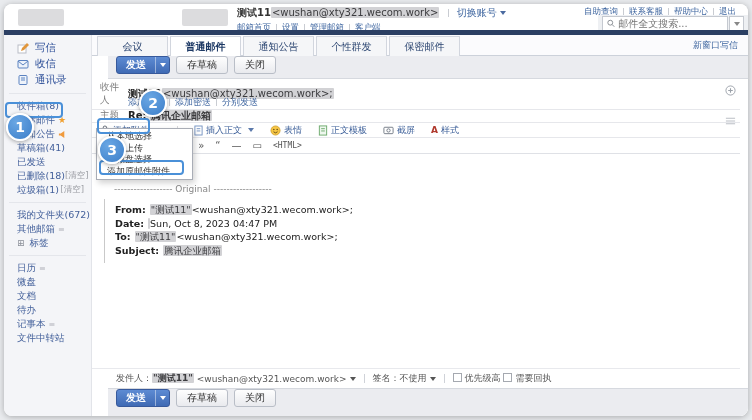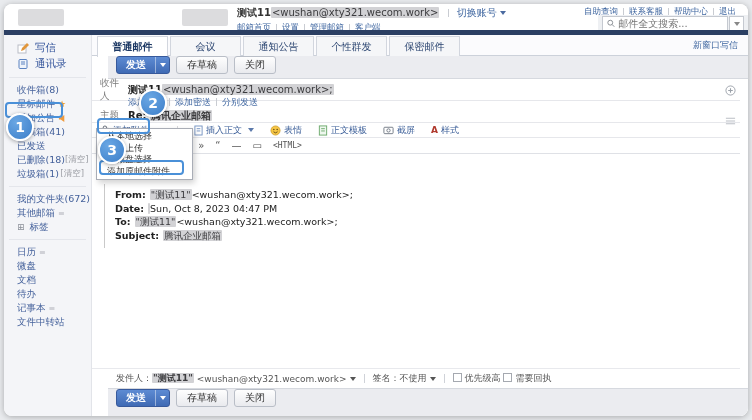--- a/index.html
+++ b/index.html
@@ -49,21 +49,21 @@
   .btnbar { position:absolute; left:16px; width:100%; background:#ebecf0; display:flex; align-items:flex-start; padding-left:8px; gap:6px; }
   .btnbar.topbar { top:21px; height:23px; border-bottom:1px solid #d6d9df; }
   .btnbar.bottombar { bottom:0; height:28px; border-top:1px solid #d6d9df; }
   .btn-send { display:inline-flex; height:18px; background:linear-gradient(#5d8bd3,#3f6ab4); border:1px solid #37599b; border-radius:3px; color:#fff; font-size:10px; font-weight:bold; align-items:center; cursor:pointer; }
   .btn-send .lbl { padding:0 9px; }
   .btn-send .arr { width:14px; height:100%; border-left:1px solid rgba(255,255,255,.45); display:flex; align-items:center; justify-content:center; }
   .btn-send .caret { border-top-color:#fff; margin-left:0; }
   .btn-plain { height:18px; padding:0 10px; background:linear-gradient(#fefefe,#e9eaee); border:1px solid #b9bec7; border-radius:3px; font-size:10px; color:#333; display:inline-flex; align-items:center; cursor:pointer; }
 
   .frow { position:absolute; left:0; right:8px; border-bottom:1px solid #e6e7eb; display:flex; align-items:center; }
-  .row-recipient { top:44px; height:22px; }
+  .row-recipient { top:44px; height:31px; }
   .row-cc { top:60px; height:14px; border-bottom:none; }
   .row-subject { top:74px; height:14px; }
   .row-attach { top:88px; height:15px; }
   .row-format { top:103px; height:16px; border-bottom-color:#dfe1e6; }
   .flabel { font-size:9.5px; color:#7a7a7a; width:28px; margin-left:8px; flex:0 0 auto; }
   .fvalue { font-size:10px; color:#222; white-space:nowrap; }
   .fname { font-weight:bold; }
   .row-cc { padding-left:36px; font-size:9px; gap:0; }
   .row-subject .fvalue { font-weight:bold; }
   .rowicon-right { position:absolute; right:4px; top:2px; }
@@ -144,20 +144,27 @@
   <div class="sidebar">
     <div class="side-action">
       <svg width="12" height="12" viewBox="0 0 12 12">
           <rect x="1" y="3" width="8" height="8" fill="#fff" stroke="#b9bdc6" stroke-width="1"></rect>
           <path d="M4 9l1-3 5-5 2 2-5 5z" fill="#e0963c"></path>
         </svg>
       <span>写信</span>
     </div>
     <div class="side-action">
       <svg width="12" height="12" viewBox="0 0 12 12">
+          <rect x="1" y="2.5" width="10" height="7.5" rx="1" fill="#eef3fa" stroke="#5b82c0" stroke-width="1"></rect>
+          <path d="M1 3l5 4 5-4" fill="none" stroke="#5b82c0" stroke-width="1"></path>
+        </svg>
+      <span>收信</span>
+    </div>
+    <div class="side-action">
+      <svg width="12" height="12" viewBox="0 0 12 12">
           <rect x="2" y="1.5" width="8" height="9" rx="1" fill="#eef3fa" stroke="#5b82c0" stroke-width="1"></rect>
           <line x1="4" y1="4" x2="8" y2="4" stroke="#5b82c0" stroke-width="1"></line>
           <line x1="4" y1="6" x2="8" y2="6" stroke="#5b82c0" stroke-width="1"></line>
         </svg>
       <span>通讯录</span>
     </div>
     <div class="side-div"></div>
     <div class="side-item">
         <span class="lab">收件箱(8)</span>
       </div>
@@ -230,22 +237,22 @@
           <span class="mgr">≡</span>
         </span>
       </div>
     <div class="side-item">
         <span class="lab">文件中转站</span>
       </div>
   </div>
 
   <div class="main">
     <div class="tabbar">
+      <div class="tab">会议</div>
       <div class="tab active">普通邮件</div>
-      <div class="tab">会议</div>
       <div class="tab">通知公告</div>
       <div class="tab">个性群发</div>
       <div class="tab">保密邮件</div>
       <span class="new-window link">新窗口写信</span>
     </div>
 
     <div class="btnbar topbar">
       <div class="btn-send">
           <span class="lbl">发送</span>
           <span class="arr">
@@ -342,20 +349,21 @@
         <span class="fmt">»</span>
         <span class="fmt">“</span>
         <span class="fmt">—</span>
         <span class="fmt">▭</span>
         <span class="fmt fmt-html">&lt;HTML&gt;</span>
       </div>
     </div>
 
     <div class="editor">
       <div class="quote">
+        <div class="qdivider">------------------ Original ------------------</div>
         <div class="qblock">
           <div class="qrow"><span class="qlabel">From:</span><span class="chip">"测试11"</span><span>&lt;wushan@xty321.wecom.work&gt;;</span></div>
           <div class="qrow"><span class="qlabel">Date:</span><span class="chip"></span><span>Sun, Oct 8, 2023 04:47 PM</span></div>
           <div class="qrow"><span class="qlabel">To:</span><span class="chip">"测试11"</span><span>&lt;wushan@xty321.wecom.work&gt;;</span></div>
           <div class="qrow"><span class="qlabel">Subject:</span><span class="chip">腾讯企业邮箱</span><span></span></div>
         </div>
       </div>
     </div>
 
     <div class="footerline">

